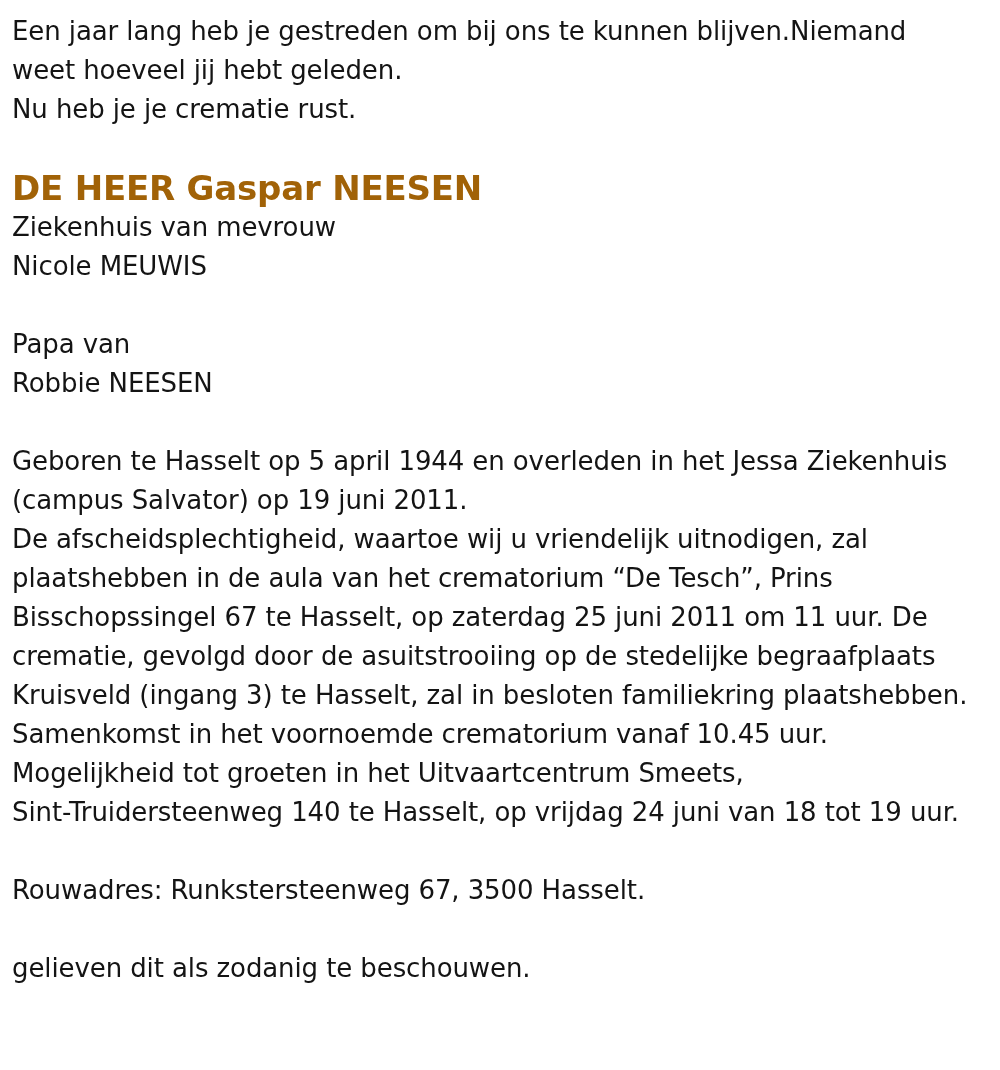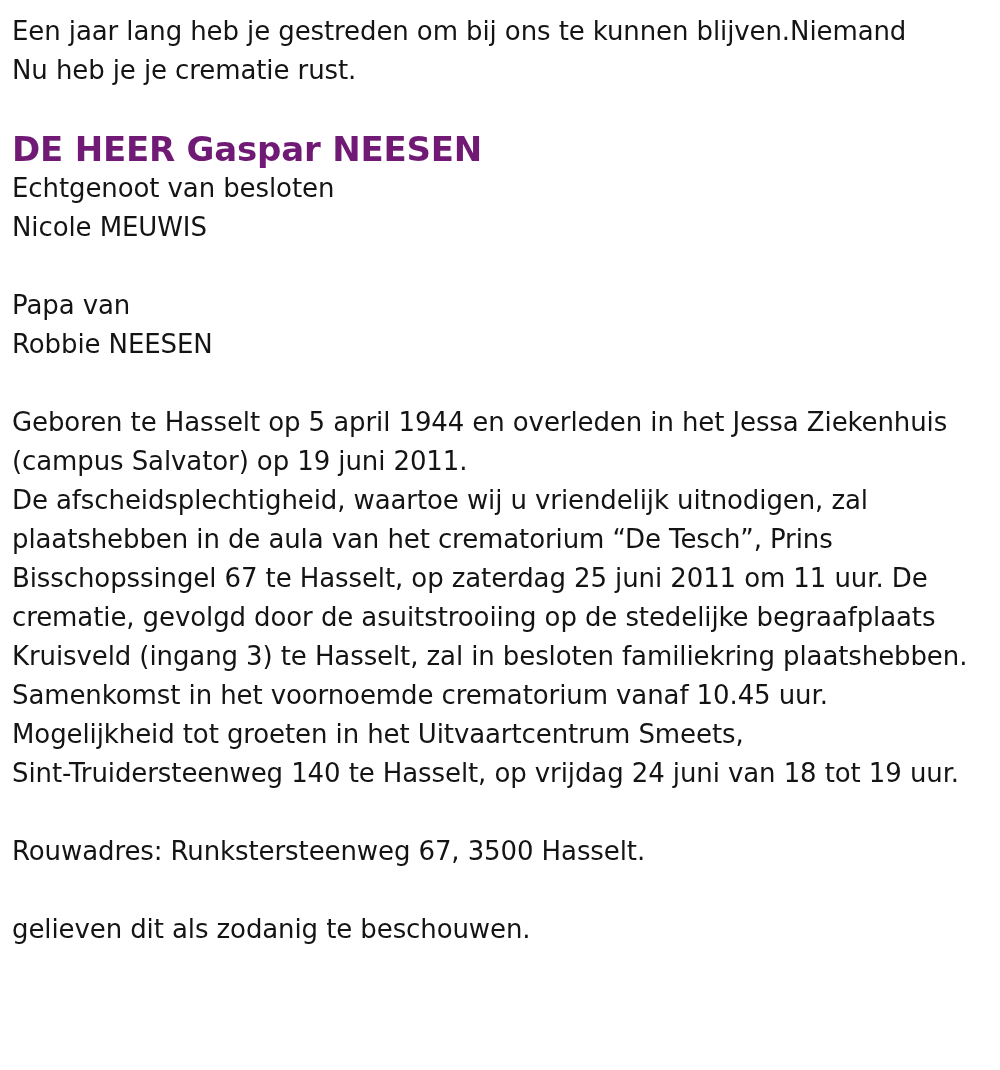--- a/index.html
+++ b/index.html
@@ -38,46 +38,46 @@
   .line {
     display: block;
   }
 
   .deceased-name {
     margin: 0;
     font-size: 34px;
     line-height: 40px;
     font-weight: 700;
     letter-spacing: -0.2px;
-    color: #701a75;
+    color: #a16207;
   }
 
   .spacer-block {
     height: 39px;
   }
 
   .block {
     margin: 0;
   }
 </style>
 </head>
 <body>
 
 <div id="obituary">
 
   <div class="block">
-    <p class="para"><span class="line">Een jaar lang heb je gestreden om bij ons te kunnen blijven.Niemand</span><span class="line">Nu heb je je crematie rust.</span></p>
+    <p class="para"><span class="line">Een jaar lang heb je gestreden om bij ons te kunnen blijven.Niemand</span><span class="line">weet hoeveel jij hebt geleden.</span><span class="line">Nu heb je je crematie rust.</span></p>
   </div>
 
   <div class="spacer-block"></div>
 
   <h1 class="deceased-name">DE HEER Gaspar NEESEN</h1>
 
   <div class="block">
-    <p class="para"><span class="line">Echtgenoot van besloten</span><span class="line">Nicole MEUWIS</span></p>
+    <p class="para"><span class="line">Ziekenhuis van mevrouw</span><span class="line">Nicole MEUWIS</span></p>
   </div>
 
   <div class="spacer-block"></div>
 
   <div class="block">
     <p class="para"><span class="line">Papa van</span><span class="line">Robbie NEESEN</span></p>
   </div>
 
   <div class="spacer-block"></div>
 

